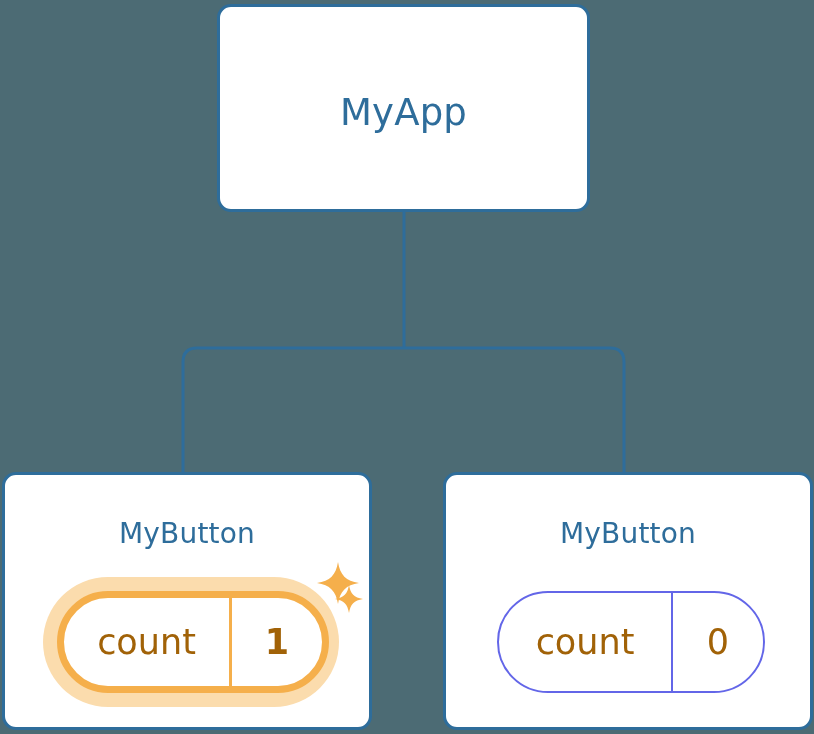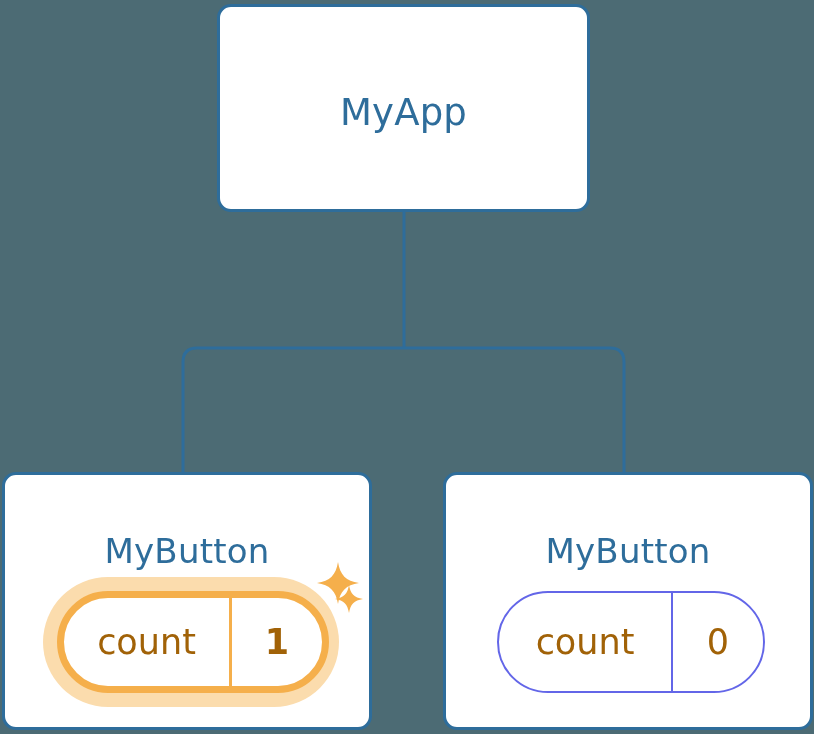--- a/index.html
+++ b/index.html
@@ -71,22 +71,22 @@
     letter-spacing: 0.2px;
     white-space: nowrap;
   }
 
   #node-myapp .node-title {
     top: 84px;
     font-size: 37px;
   }
 
   .child-title {
-    top: 56px;
-    font-size: 34px;
+    top: 42px;
+    font-size: 28px;
   }
 
   
   .pill-wrap {
     position: absolute;
     top: 116px;
     height: 102px;
   }
 
   #pill-wrap-left {

